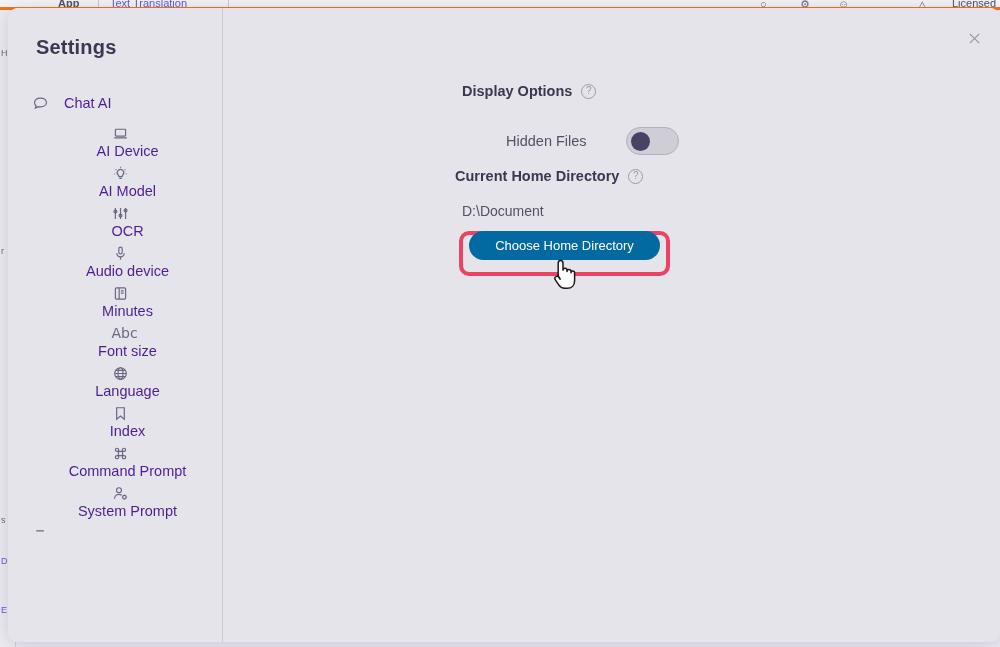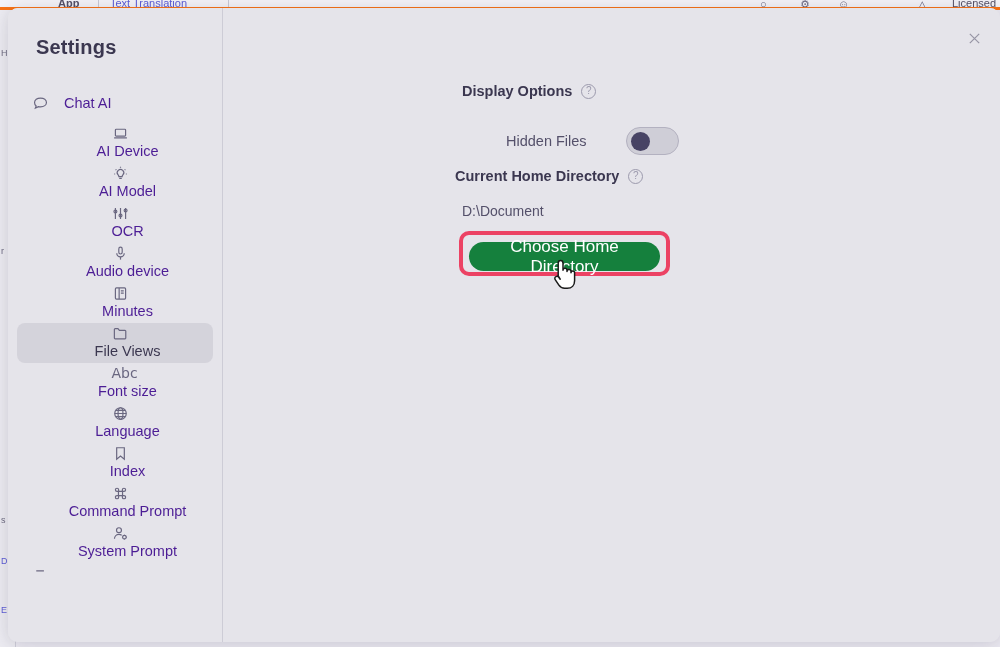--- a/index.html
+++ b/index.html
@@ -183,27 +183,27 @@
   #choose-dir-highlight {
     position: absolute;
     left: 0; top: 0;
     width: 211px; height: 45px;
     border: 4px solid #ec4264;
     border-radius: 10px;
     pointer-events: none;
   }
   #choose-dir-button {
     position: absolute;
-    left: 10px; top: 11px;
+    left: 10px; top: 0;
     width: 191px; height: 29px;
-    background: #15803d;
+    background: #0369a1;
     color: #ffffff;
     border: none;
     border-radius: 15px;
-    font-size: 17px;
+    font-size: 13px;
     font-family: "Liberation Sans", "DejaVu Sans", sans-serif;
     cursor: pointer;
     display: flex; align-items: center; justify-content: center;
   }
 
   #cursor {
     position: absolute;
     left: 328px; top: 250px;
     width: 26px; height: 34px;
     pointer-events: none;
@@ -299,28 +299,20 @@
         <span class="nav-icon">
           <svg width="17" height="17" viewBox="0 0 20 20" fill="none" stroke="currentColor" stroke-width="1.4">
             <rect x="4" y="3.4" width="12" height="13.2" rx="1.2"></rect>
             <path d="M8.4 3.4v13.2"></path>
             <path d="M10.4 7h3.4M10.4 9.6h3.4"></path>
           </svg>
         </span>
         <span class="nav-label">Minutes</span>
       </div>
 
-      <div class="nav-item selected">
-        <span class="nav-icon">
-          <svg width="17" height="17" viewBox="0 0 20 20" fill="none" stroke="currentColor" stroke-width="1.4">
-            <path d="M2.8 15.4V5.2a.9.9 0 0 1 .9-.9h3.3l1.7 2h6.6a.9.9 0 0 1 .9.9v8.2a.9.9 0 0 1-.9.9H3.7a.9.9 0 0 1-.9-.9z"></path>
-          </svg>
-        </span>
-        <span class="nav-label">File Views</span>
-      </div>
 
       <div class="nav-item">
         <span class="nav-icon" style="font-size:14px;color:#6a6780;font-family:'DejaVu Sans',sans-serif;">Abc</span>
         <span class="nav-label">Font size</span>
       </div>
 
       <div class="nav-item">
         <span class="nav-icon">
           <svg width="17" height="17" viewBox="0 0 20 20" fill="none" stroke="currentColor" stroke-width="1.4">
             <circle cx="10" cy="10" r="6.8"></circle>

